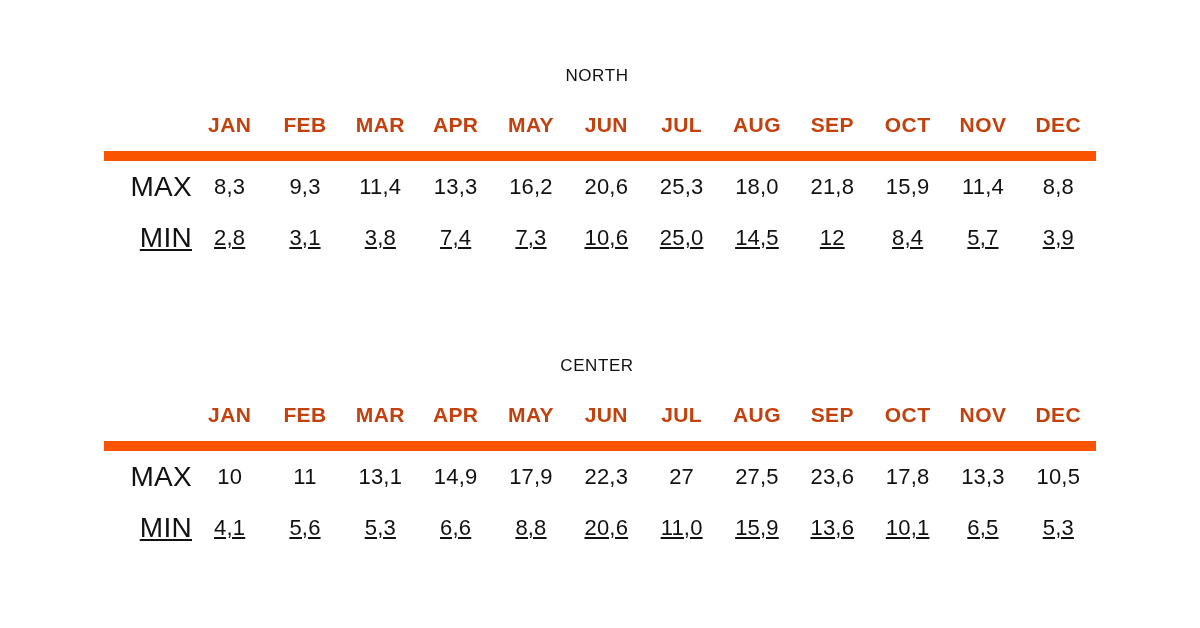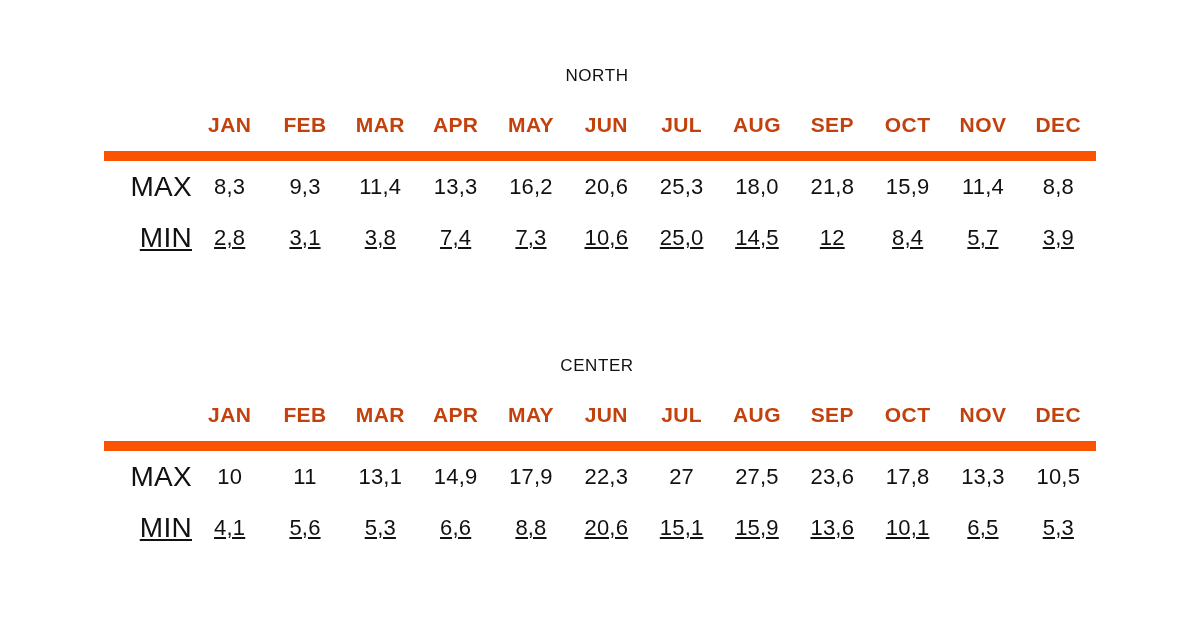--- a/index.html
+++ b/index.html
@@ -246,21 +246,21 @@
           <td class="value">10,5</td>
         </tr>
         <tr class="data min">
           <th class="rowlabel">MIN</th>
           <td class="value">4,1</td>
           <td class="value">5,6</td>
           <td class="value">5,3</td>
           <td class="value">6,6</td>
           <td class="value">8,8</td>
           <td class="value">20,6</td>
-          <td class="value">15,1</td>
+          <td class="value">11,0</td>
           <td class="value">15,9</td>
           <td class="value">13,6</td>
           <td class="value">10,1</td>
           <td class="value">6,5</td>
           <td class="value">5,3</td>
         </tr>
       </tbody>
     </table>
   </section>
 

